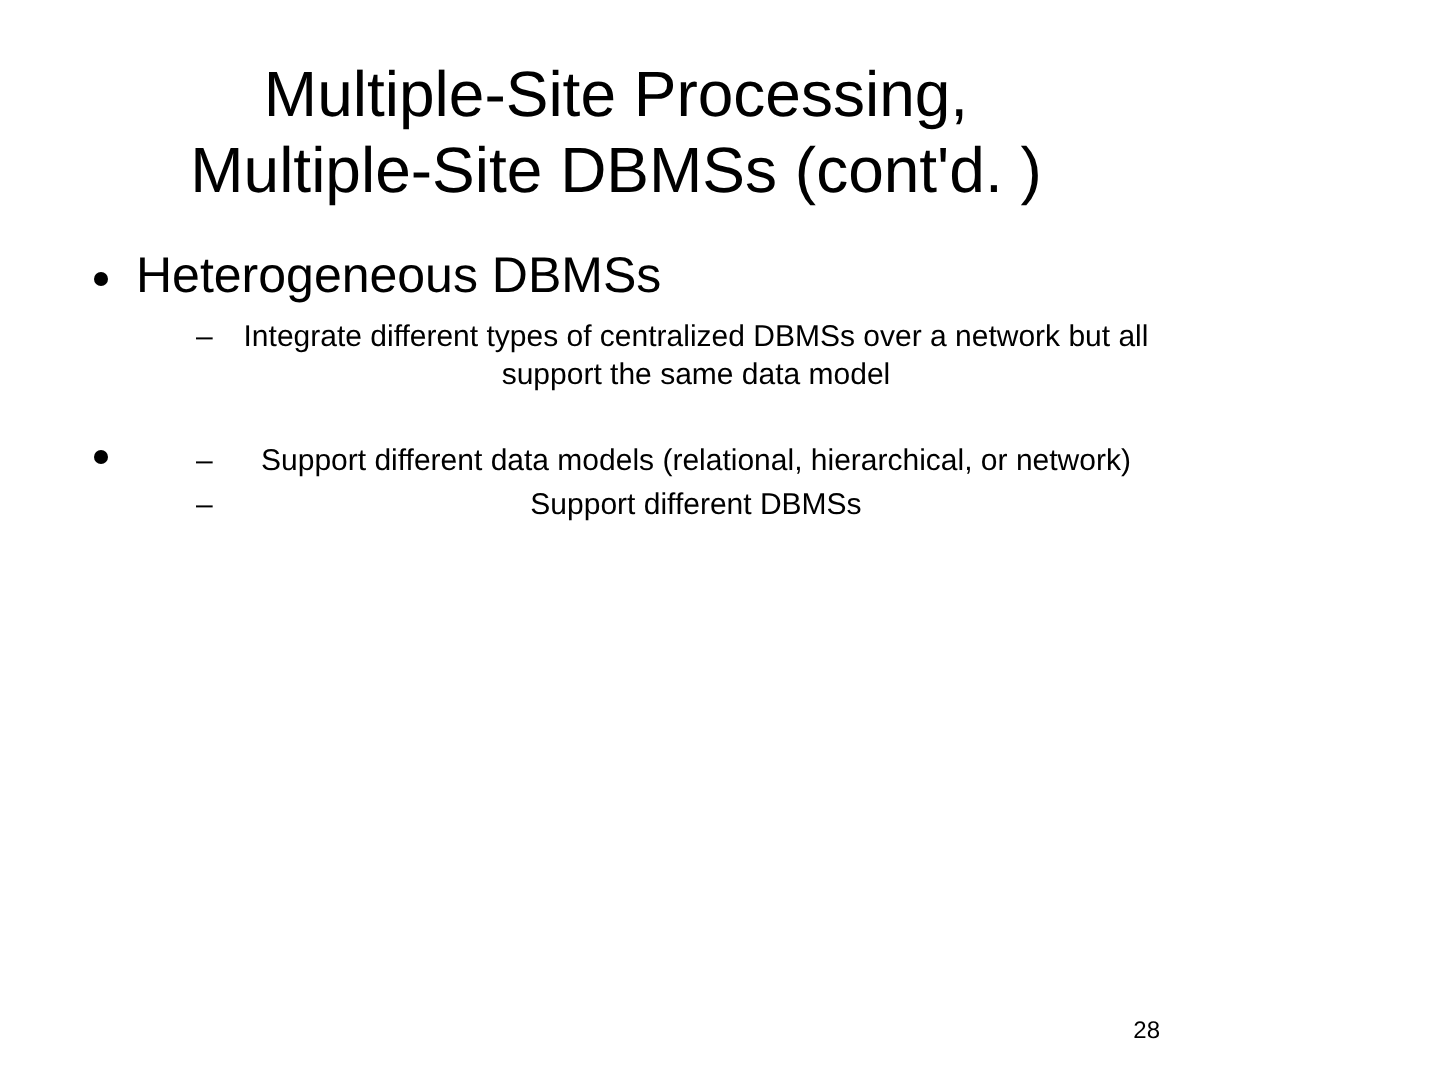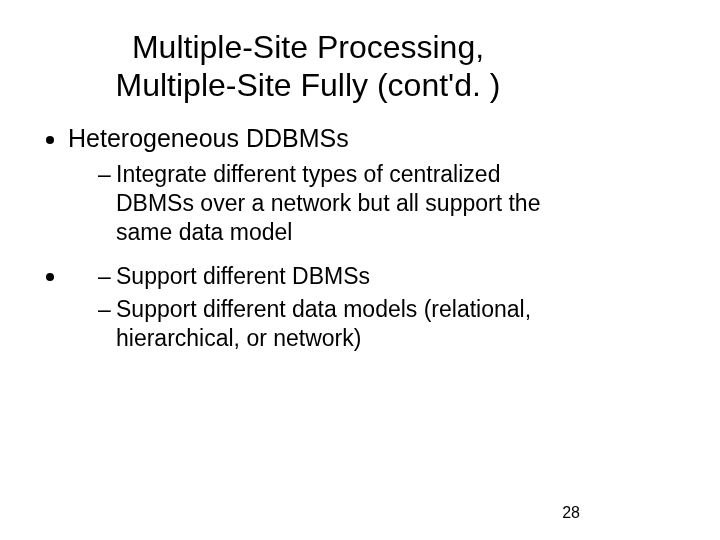--- a/index.html
+++ b/index.html
@@ -33,67 +33,68 @@
     font-size: 25px;
   }
   ul.level1 > li {
     margin-bottom: 6px;
     line-height: 1.25;
   }
   ul.level2 {
     list-style: none;
     margin: 6px 0 14px 0;
     padding-left: 30px;
-    font-size: 23px;
+    font-size: 15px;
+    text-align: center;
   }
   ul.level2 > li {
     position: relative;
     padding-left: 18px;
     margin-bottom: 4px;
     line-height: 1.25;
   }
   ul.level2 > li::before {
     content: "–";
     position: absolute;
     left: 0;
     top: 0;
   }
   .page-number {
     position: absolute;
     bottom: 18px;
     right: 36px;
-    font-size: 16px;
+    font-size: 12px;
   }
 </style>
 </head>
 <body>
 
 <div class="slide">
 
   <div class="title">
     <span>Multiple-Site Processing,</span><br>
-    <span>Multiple-Site Fully (cont'd. )</span>
+    <span>Multiple-Site DBMSs (cont'd. )</span>
   </div>
 
   <ul class="level1">
     <li>
-      <span>Heterogeneous DDBMSs</span>
+      <span>Heterogeneous DBMSs</span>
       <ul class="level2">
         <li>
           <span>Integrate different types of centralized DBMSs over a network but all support the same data model</span>
         </li>
       </ul>
     </li>
     <li>
       <ul class="level2">
         <li>
-          <span>Support different DBMSs</span>
+          <span>Support different data models (relational, hierarchical, or network)</span>
         </li>
         <li>
-          <span>Support different data models (relational, hierarchical, or network)</span>
+          <span>Support different DBMSs</span>
         </li>
       </ul>
     </li>
   </ul>
 
   <div class="page-number">28</div>
 
 </div>
 
 </body></html>

